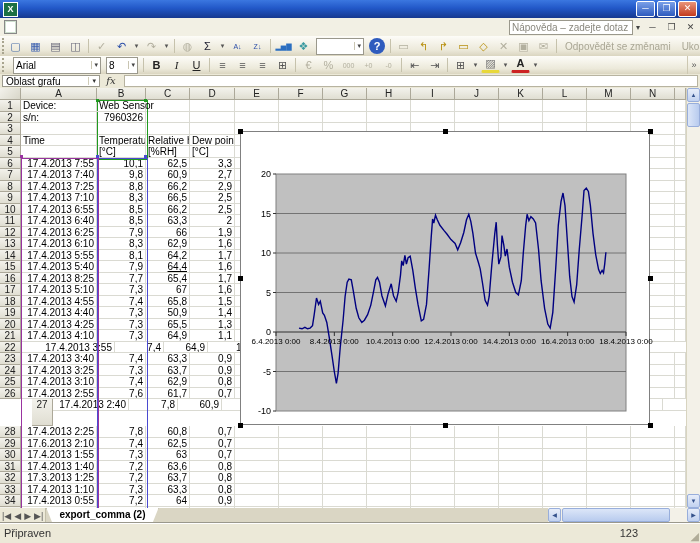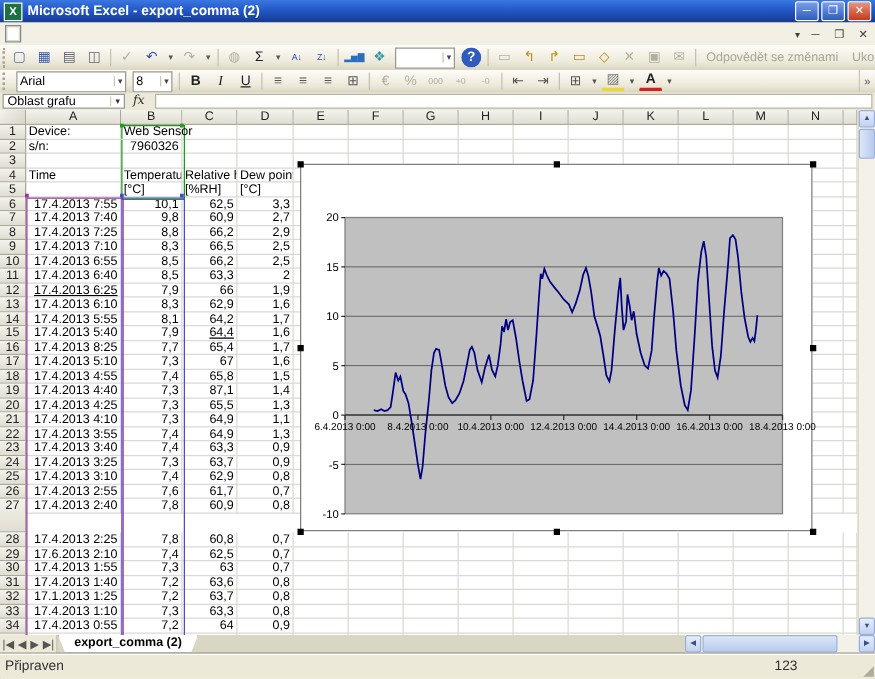--- a/index.html
+++ b/index.html
@@ -109,31 +109,31 @@
     border-top:1px solid #fff;box-shadow:0 -1px 0 #9a988c;font-size:11px;color:#333;}
   .st-left{position:absolute;left:4px;top:3px;}
   .st-right{position:absolute;right:62px;top:3px;}
   .gripcorner{position:absolute;right:1px;bottom:1px;font-size:11px;color:#B0AC98;}
 </style>
 </head>
 <body>
 
 <div class="titlebar">
   <div class="appicon">X</div>
-  <span>Microsoft Excel - export_comma (2)</span>
   <div class="wbtns">
     <div class="wbtn">─</div>
     <div class="wbtn">❐</div>
     <div class="wbtn close">✕</div>
   </div>
 </div>
 
 <div class="menubar">
   <div class="docicon"></div>
   <div class="helpbox">
+    <div class="querybox">Nápověda – zadejte dotaz</div>
     <span class="qarr">▾</span>
     <span class="mwbtn">─</span>
     <span class="mwbtn">❐</span>
     <span class="mwbtn">✕</span>
   </div>
 </div>
 
 <div class="tbar tb1">
   <div class="grip"></div>
   <div style="display:flex;align-items:center;gap:1px;">
@@ -438,21 +438,21 @@
         <div class="cell" style="width: 44px;"></div>
         <div class="cell" style="width: 44px;"></div>
         <div class="cell" style="width: 44px;"></div>
         <div class="cell" style="width: 44px;"></div>
         <div class="cell" style="width: 44px;"></div>
         <div class="cell" style="width: 44px;"></div>
         <div class="cell" style="width: 11px;"></div>
       </div>
       <div class="gridrow">
         <div class="rh" style="width: 21px; height: 11.5px;">12</div>
-        <div class="cell num" style="width: 76px; text-decoration: underline;">17.4.2013 6:25</div>
+        <div class="cell num" style="width: 76px;">17.4.2013 6:25</div>
         <div class="cell num" style="width: 49px;">7,9</div>
         <div class="cell num" style="width: 44px;">66</div>
         <div class="cell num" style="width: 45px;">1,9</div>
         <div class="cell" style="width: 44px;"></div>
         <div class="cell" style="width: 44px;"></div>
         <div class="cell" style="width: 44px;"></div>
         <div class="cell" style="width: 44px;"></div>
         <div class="cell" style="width: 44px;"></div>
         <div class="cell" style="width: 44px;"></div>
         <div class="cell" style="width: 44px;"></div>
@@ -566,21 +566,21 @@
         <div class="cell" style="width: 44px;"></div>
         <div class="cell" style="width: 44px;"></div>
         <div class="cell" style="width: 44px;"></div>
         <div class="cell" style="width: 44px;"></div>
         <div class="cell" style="width: 11px;"></div>
       </div>
       <div class="gridrow">
         <div class="rh" style="width: 21px; height: 11.5px;">19</div>
         <div class="cell num" style="width: 76px;">17.4.2013 4:40</div>
         <div class="cell num" style="width: 49px;">7,3</div>
-        <div class="cell num" style="width: 44px;">87,1</div>
+        <div class="cell num" style="width: 44px;">50,9</div>
         <div class="cell num" style="width: 45px;">1,4</div>
         <div class="cell" style="width: 44px;"></div>
         <div class="cell" style="width: 44px;"></div>
         <div class="cell" style="width: 44px;"></div>
         <div class="cell" style="width: 44px;"></div>
         <div class="cell" style="width: 44px;"></div>
         <div class="cell" style="width: 44px;"></div>
         <div class="cell" style="width: 44px;"></div>
         <div class="cell" style="width: 44px;"></div>
         <div class="cell" style="width: 44px;"></div>
@@ -618,21 +618,21 @@
         <div class="cell" style="width: 44px;"></div>
         <div class="cell" style="width: 44px;"></div>
         <div class="cell" style="width: 44px;"></div>
         <div class="cell" style="width: 44px;"></div>
         <div class="cell" style="width: 44px;"></div>
         <div class="cell" style="width: 44px;"></div>
         <div class="cell" style="width: 11px;"></div>
       </div>
       <div class="gridrow">
         <div class="rh" style="width: 21px; height: 11.5px;">22</div>
-        <div class="cell num" style="width: 76px; text-align: right;">17.4.2013 3:55</div>
+        <div class="cell num" style="width: 94px; text-align: right;">17.4.2013 3:55</div>
         <div class="cell num" style="width: 49px;">7,4</div>
         <div class="cell num" style="width: 44px;">64,9</div>
         <div class="cell num" style="width: 45px;">1,3</div>
         <div class="cell" style="width: 44px;"></div>
         <div class="cell" style="width: 44px;"></div>
         <div class="cell" style="width: 44px;"></div>
         <div class="cell" style="width: 44px;"></div>
         <div class="cell" style="width: 44px;"></div>
         <div class="cell" style="width: 44px;"></div>
         <div class="cell" style="width: 44px;"></div>
@@ -707,21 +707,21 @@
         <div class="cell" style="width: 44px;"></div>
         <div class="cell" style="width: 44px;"></div>
         <div class="cell" style="width: 44px;"></div>
         <div class="cell" style="width: 44px;"></div>
         <div class="cell" style="width: 44px;"></div>
         <div class="cell" style="width: 44px;"></div>
         <div class="cell" style="width: 44px;"></div>
         <div class="cell" style="width: 11px;"></div>
       </div>
       <div class="gridrow">
-        <div class="rh" style="width: 21px; height: 27px;">27</div>
+        <div class="rh" style="width: 21px; height: 27px; margin-left: 32px;">27</div>
         <div class="cell num" style="width: 76px;">17.4.2013 2:40</div>
         <div class="cell num" style="width: 49px;">7,8</div>
         <div class="cell num" style="width: 44px;">60,9</div>
         <div class="cell num" style="width: 45px;">0,8</div>
         <div class="cell" style="width: 44px;"></div>
         <div class="cell" style="width: 44px;"></div>
         <div class="cell" style="width: 44px;"></div>
         <div class="cell" style="width: 44px;"></div>
         <div class="cell" style="width: 44px;"></div>
         <div class="cell" style="width: 44px;"></div>
@@ -798,21 +798,21 @@
         <div class="cell" style="width: 44px;"></div>
         <div class="cell" style="width: 44px;"></div>
         <div class="cell" style="width: 44px;"></div>
         <div class="cell" style="width: 44px;"></div>
         <div class="cell" style="width: 44px;"></div>
         <div class="cell" style="width: 44px;"></div>
         <div class="cell" style="width: 11px;"></div>
       </div>
       <div class="gridrow">
         <div class="rh" style="width: 21px; height: 11.5px;">32</div>
-        <div class="cell num" style="width: 76px;">17.1.2013 1:25</div>
+        <div class="cell num" style="width: 76px;">17.3.2013 1:25</div>
         <div class="cell num" style="width: 49px;">7,2</div>
         <div class="cell num" style="width: 44px;">63,7</div>
         <div class="cell num" style="width: 45px;">0,8</div>
         <div class="cell" style="width: 44px;"></div>
         <div class="cell" style="width: 44px;"></div>
         <div class="cell" style="width: 44px;"></div>
         <div class="cell" style="width: 44px;"></div>
         <div class="cell" style="width: 44px;"></div>
         <div class="cell" style="width: 44px;"></div>
         <div class="cell" style="width: 44px;"></div>

